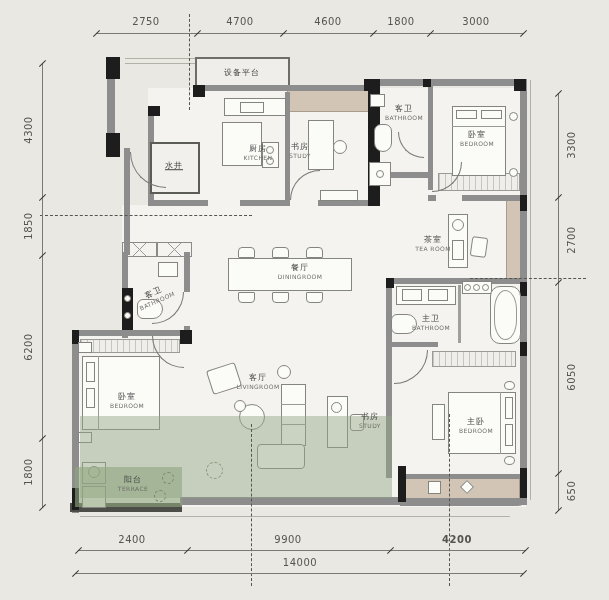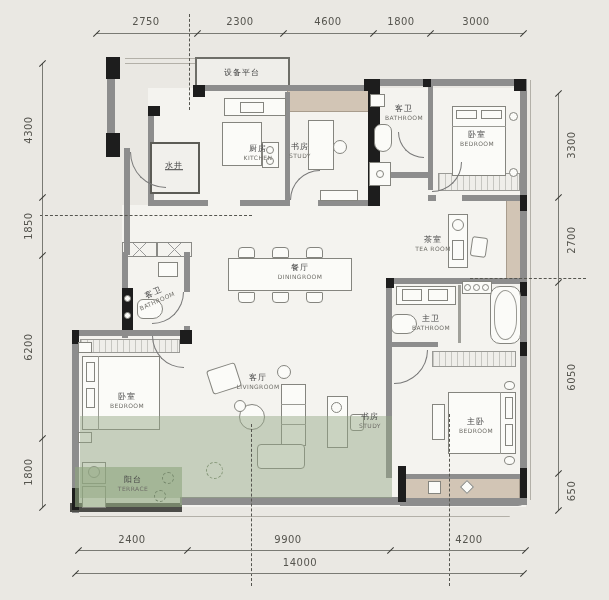--- a/index.html
+++ b/index.html
@@ -303,33 +303,33 @@
 
   <div class="tick" style="left:74px;top:550px;"></div>
   <div class="tick" style="left:183px;top:550px;"></div>
   <div class="tick" style="left:386px;top:550px;"></div>
   <div class="tick" style="left:521px;top:550px;"></div>
 
   <div class="tick" style="left:71px;top:573px;"></div>
   <div class="tick" style="left:519px;top:573px;"></div>
 
   <div class="dim" style="left:146px;top:21px;">2750</div>
-  <div class="dim" style="left:240px;top:21px;">2300</div>
+  <div class="dim" style="left:240px;top:21px;">4700</div>
   <div class="dim" style="left:328px;top:21px;">4600</div>
   <div class="dim" style="left:401px;top:21px;">1800</div>
   <div class="dim" style="left:476px;top:21px;">3000</div>
 
   <div class="dim rot" style="left:28px;top:130px;">4300</div>
   <div class="dim rot" style="left:28px;top:226px;">1850</div>
   <div class="dim rot" style="left:28px;top:347px;">6200</div>
   <div class="dim rot" style="left:28px;top:472px;">1800</div>
 
   <div class="dim rot" style="left:571px;top:145px;">3300</div>
   <div class="dim rot" style="left:571px;top:240px;">2700</div>
   <div class="dim rot" style="left:571px;top:377px;">6050</div>
   <div class="dim rot" style="left:571px;top:491px;">650</div>
 
   <div class="dim" style="left:132px;top:539px;">2400</div>
   <div class="dim" style="left:288px;top:539px;">9900</div>
-  <div class="dim" style="left:469px;top:539px;">4200</div>
+  <div class="dim" style="left:457px;top:539px;font-weight:bold;">4200</div>
   <div class="dim" style="left:300px;top:562px;">14000</div>
 
 </div>
 
 </body></html>

